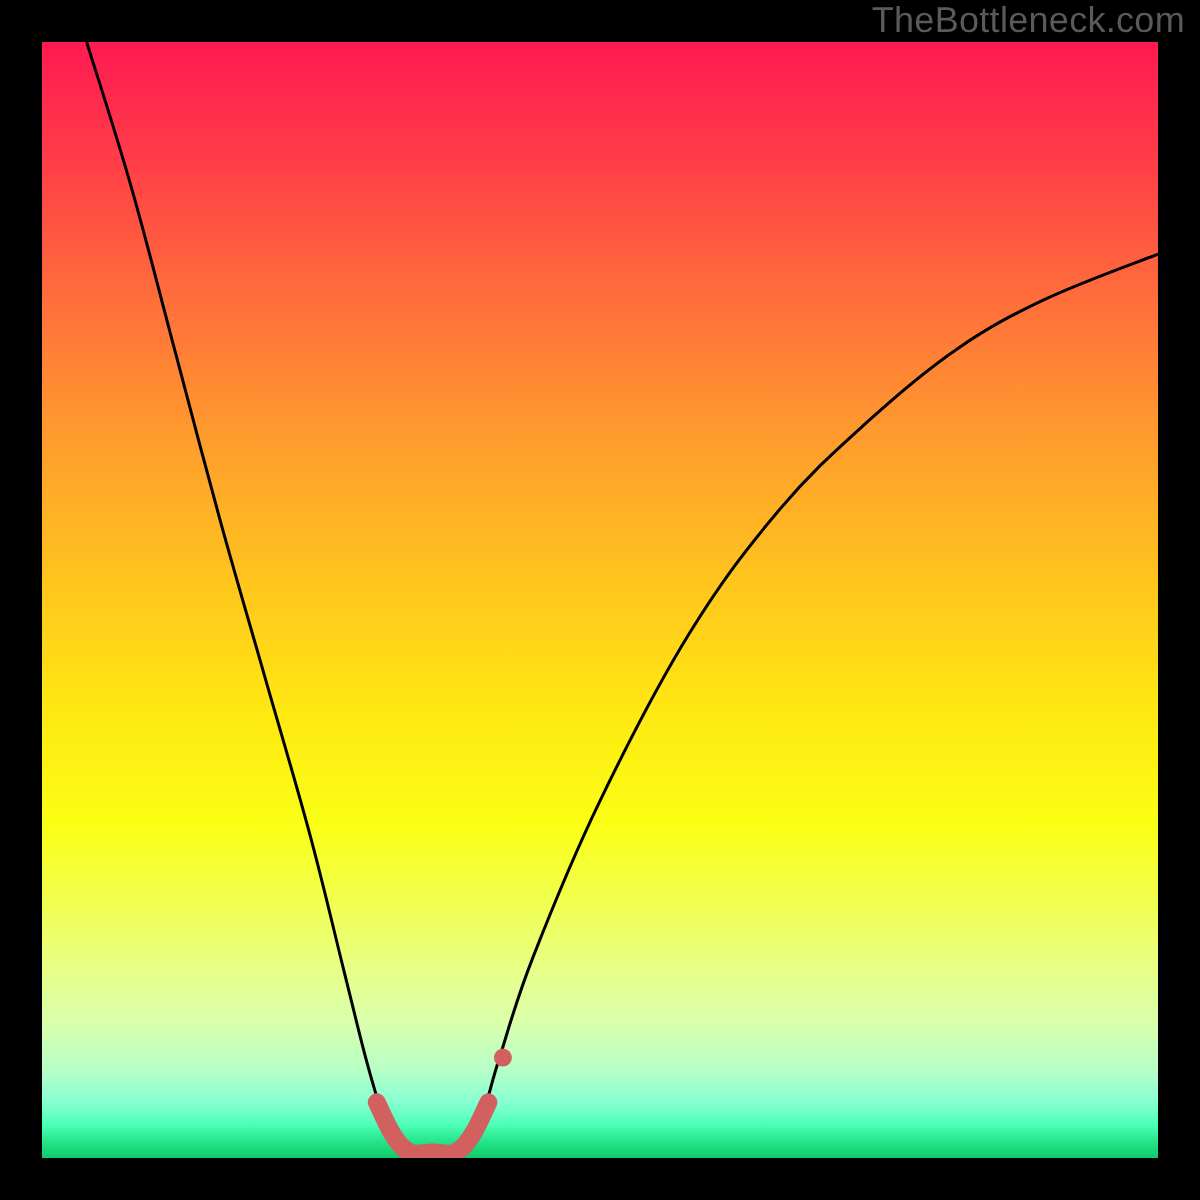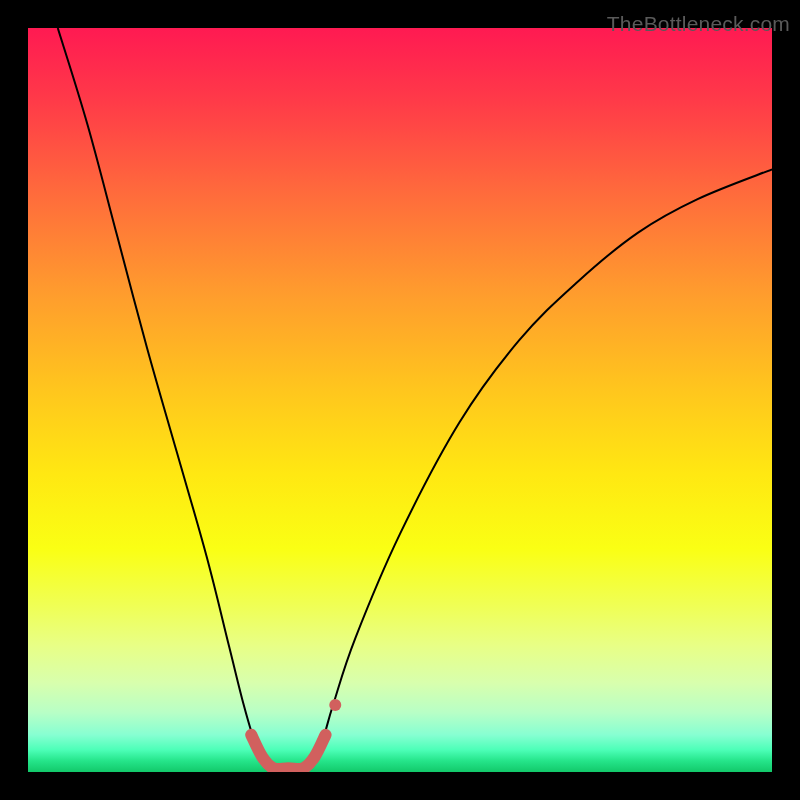--- a/index.html
+++ b/index.html
@@ -42,24 +42,24 @@
       #b8ffc6 92%,
       #87ffd2 95%,
       #4dffb8 97%,
       #25e58a 98.5%,
       #12c96a 100%
     );
     overflow: hidden;
   }
   .watermark {
     position: absolute;
-    top: 12px;
+    top: 0;
     right: 10px;
     color: #5a5a5a;
-    font-size: 21px;
+    font-size: 24px;
     letter-spacing: 0.2px;
     user-select: none;
     font-weight: 500;
     margin-left: 24px;
   }
   svg.curves {
     position: absolute;
     left: 0;
     top: 0;
     width: 744px;

